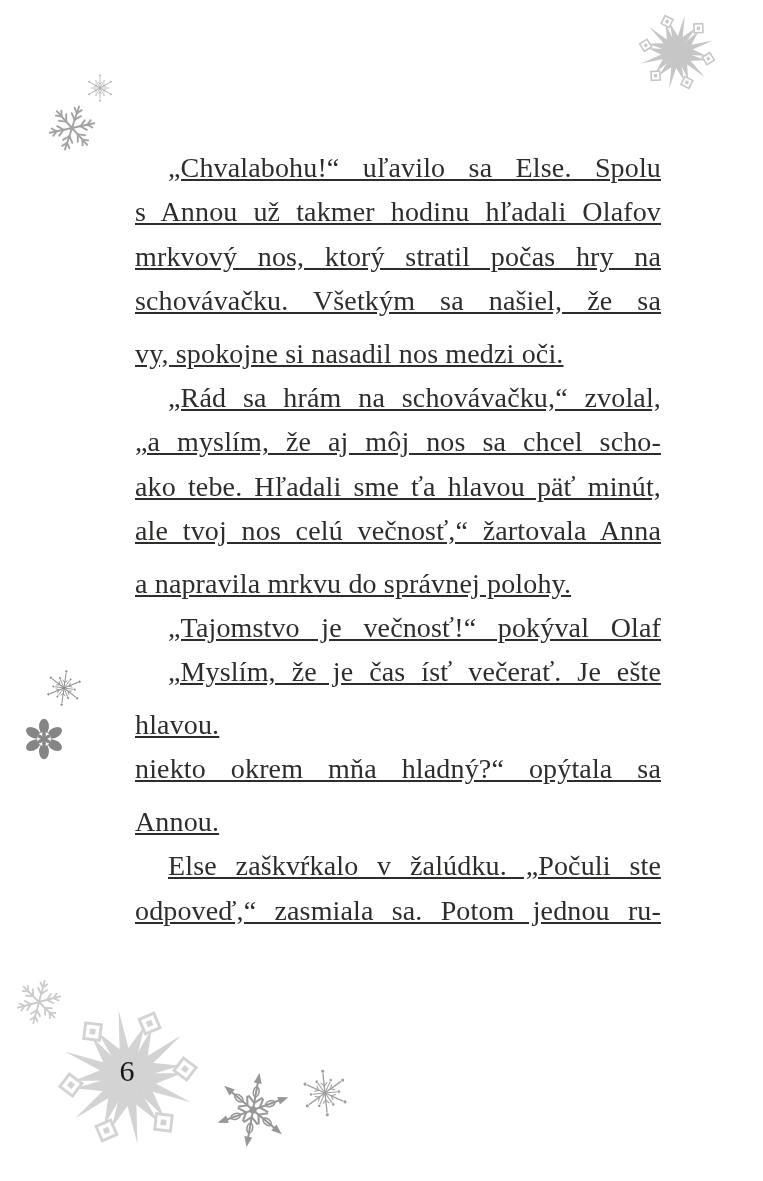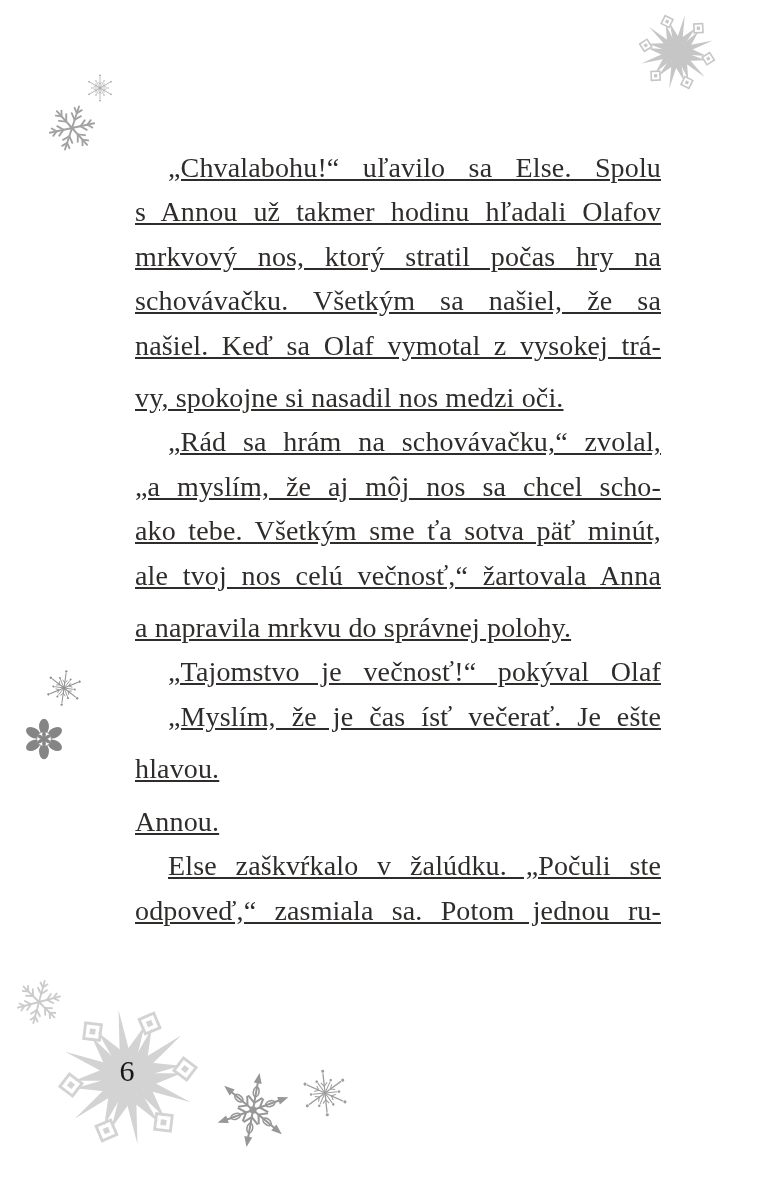--- a/index.html
+++ b/index.html
@@ -173,28 +173,28 @@
 
 <svg class="flake" viewBox="-50 -50 100 100" style="left: 299px; top: 1067px; width: 52px; height: 52px; transform: rotate(-6deg); color: rgb(158, 158, 158);">
     <use href="#sym-star"></use>
   </svg>
 
 <div id="text-block" style="color: rgb(47, 45, 43);">
     <div class="line first">„Chvalabohu!“ uľavilo sa Else. Spolu</div>
     <div class="line">s Annou už takmer hodinu hľadali Olafov</div>
     <div class="line">mrkvový nos, ktorý stratil počas hry na</div>
     <div class="line">schovávačku. Všetkým sa našiel, že sa</div>
-    <div class="line">našiel. Keď sa Olaf vymotal z vysokej trá-</div>
     <div class="line last">vy, spokojne si nasadil nos medzi oči.</div>
     <div class="line first">„Rád sa hrám na schovávačku,“ zvolal,</div>
     <div class="line">„a myslím, že aj môj nos sa chcel scho-</div>
-    <div class="line">ako tebe. Všetkým sme ťa sotva päť minút,</div>
+    <div class="line">ako tebe. Hľadali sme ťa hlavou päť minút,</div>
     <div class="line">ale tvoj nos celú večnosť,“ žartovala Anna</div>
     <div class="line last">a napravila mrkvu do správnej polohy.</div>
     <div class="line first">„Tajomstvo je večnosť!“ pokýval Olaf</div>
     <div class="line first">„Myslím, že je čas ísť večerať. Je ešte</div>
     <div class="line last">hlavou.</div>
+    <div class="line">niekto okrem mňa hladný?“ opýtala sa</div>
     <div class="line last">Annou.</div>
     <div class="line first">Else zaškvŕkalo v žalúdku. „Počuli ste</div>
     <div class="line">odpoveď,“ zasmiala sa. Potom jednou ru-</div>
   </div>
 
 <div id="page-number">6</div>
 
 </body></html>

